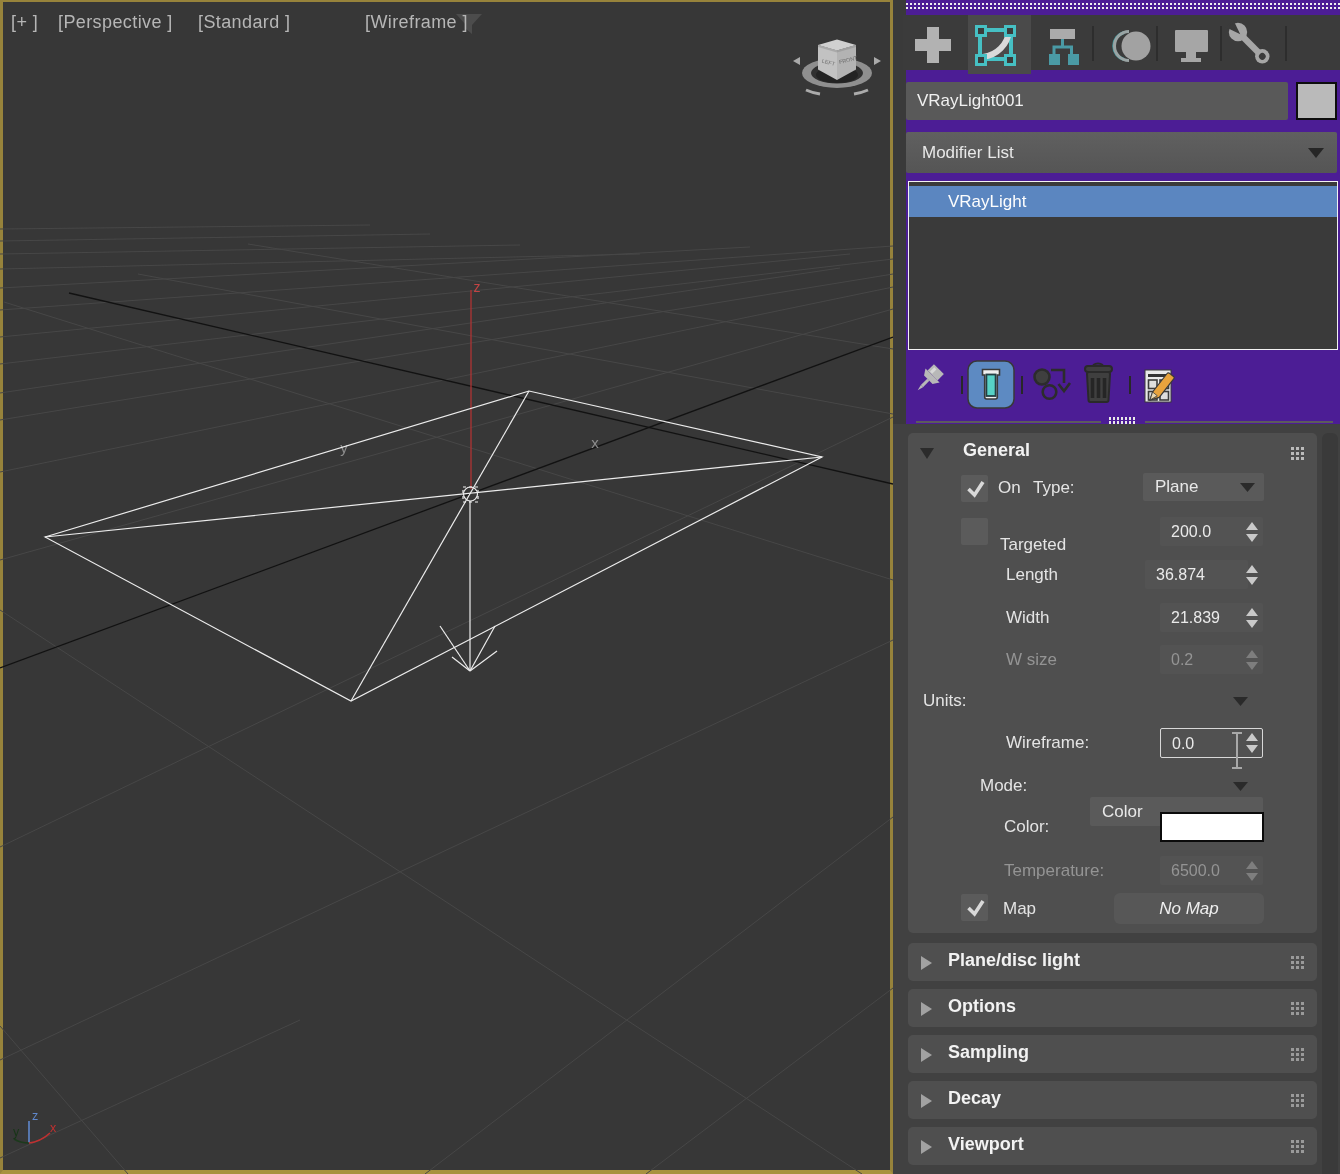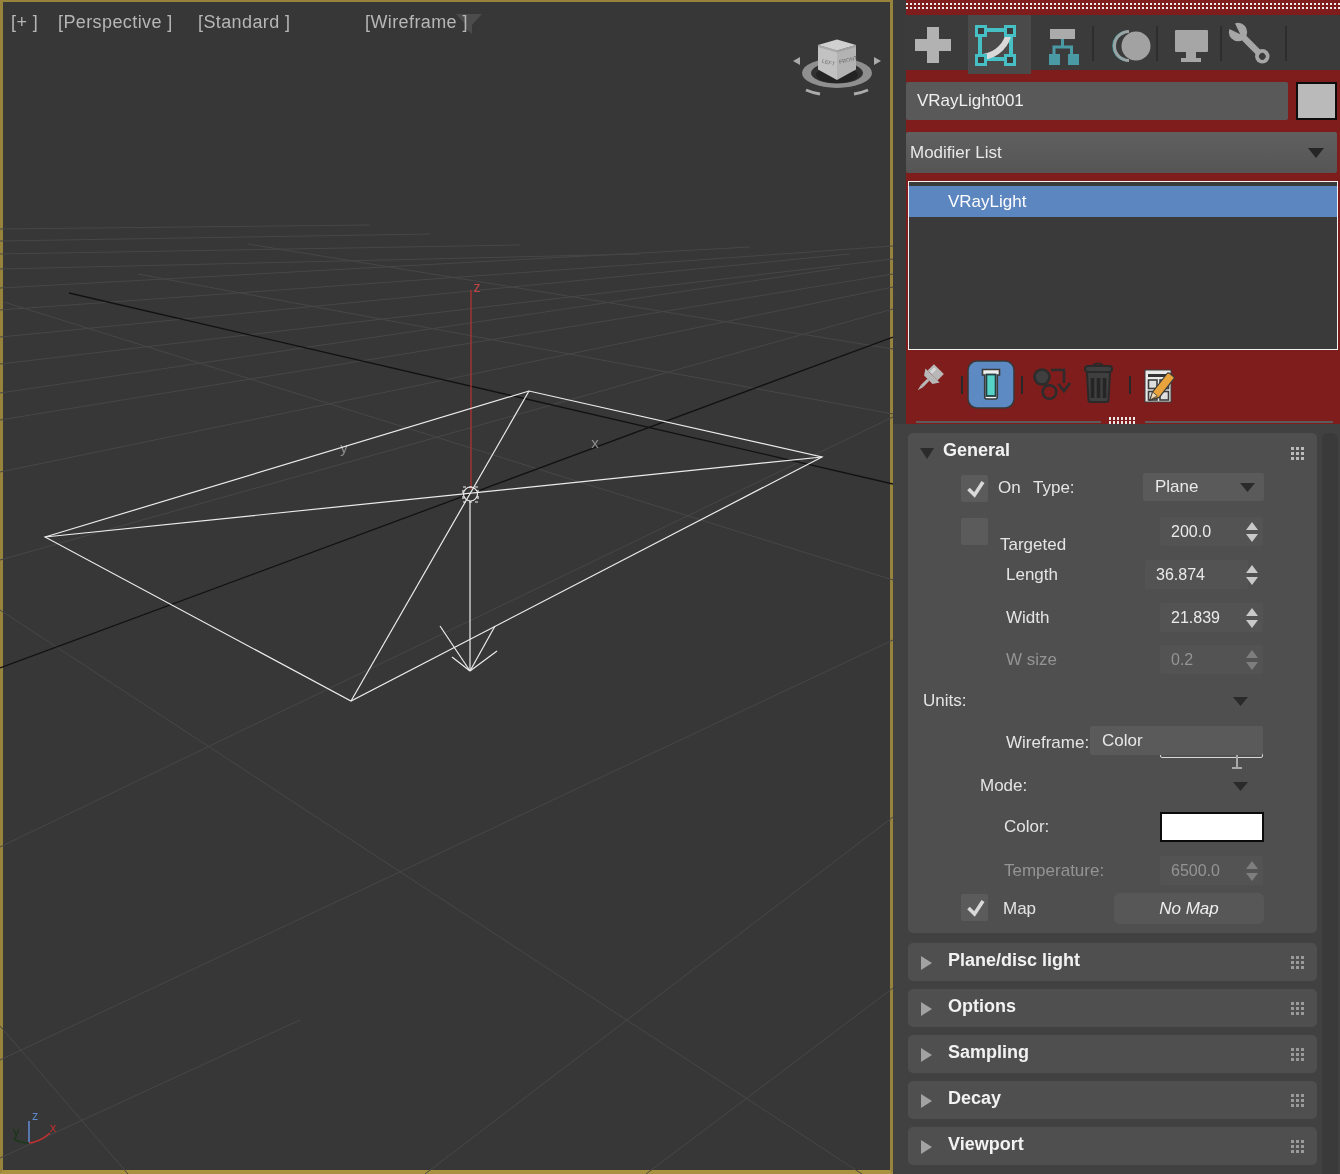--- a/index.html
+++ b/index.html
@@ -1,21 +1,21 @@
 <!DOCTYPE html>
 <html><head><meta charset="utf-8">
 <style>
 * { margin:0; padding:0; box-sizing:border-box; }
 html,body { width:1340px; height:1174px; background:#444444; overflow:hidden;
   font-family:"Liberation Sans", sans-serif; }
 #vp { position:absolute; left:0; top:0; width:893px; height:1174px;
   background:#373737; border:3px solid #97833b; border-top-width:2px; border-bottom-width:4px; border-bottom-color:#a8923f; }
 #vp svg { position:absolute; left:-3px; top:-2px; }
 .vpl { position:absolute; top:10px; color:#b6b6b6; font-size:18px; letter-spacing:0.4px; white-space:pre; }
-#panel { position:absolute; left:893px; top:0; width:447px; height:1174px; background:#7f1d1d; }
+#panel { position:absolute; left:893px; top:0; width:447px; height:1174px; background:#4c1d95; }
 .abs { position:absolute; }
 .lbl { position:absolute; color:#e4e4e4; font-size:17px; line-height:29px; text-align:left; }
 .dis { color:#949494 !important; }
 .field { position:absolute; background:#535353; border-radius:2px; color:#eaeaea;
   font-size:16px; line-height:29px; padding-left:11px; }
 .combo { position:absolute; background:#5a5a5a; border-radius:2px; color:#e8e8e8;
   font-size:17px; padding-left:12px; }
 .cb { position:absolute; width:27px; height:27px; background:#5b5b5b; border-radius:2px; }
 .roll { position:absolute; left:15px; width:409px; background:#4f4f4f; border-radius:5px; }
 .rtitle { position:absolute; left:55px; top:7px; color:#f2f2f2; font-size:18px; font-weight:bold; }
@@ -163,21 +163,21 @@
 <rect x="-13" y="-34" width="5" height="6" fill="#3b3b3b" transform="rotate(18)"></rect>
 <rect x="8" y="-34" width="5" height="6" fill="#3b3b3b" transform="rotate(-18)"></rect>
 </g>
 </svg>
 
 <div class="abs" style="left:13px; top:82px; width:382px; height:38px; background:#595959; border-radius:2px;
  color:#f0f0f0; font-size:17px; line-height:38px; padding-left:11px;">VRayLight001</div>
 <div class="abs" style="left:403px; top:82px; width:41px; height:38px; background:#bababa; border:2px solid #0d0d0d;"></div>
 
 <div class="abs" style="left:13px; top:132px; width:431px; height:41px; background:linear-gradient(#606060,#555555); border-radius:2px;
- color:#e8e8e8; font-size:17px; line-height:41px; padding-left:4px;">Modifier List</div>
+ color:#e8e8e8; font-size:17px; line-height:41px; padding-left:16px;">Modifier List</div>
 <svg class="abs" style="left:415px; top:148px;" width="16" height="10">
       <polygon points="0,0 16,0 8,10" fill="#262626"></polygon>
     </svg>
 
 <div class="abs" style="left:15px; top:181px; width:430px; height:169px; background:#3a3a3a; border:1px solid #f2f2f2;"></div>
 <div class="abs" style="left:16px; top:186px; width:428px; height:31px; background:#5b86c0; color:#fdfdfd; font-size:17px; line-height:31px; padding-left:39px;">VRayLight</div>
 
 <svg class="abs" style="left:0px; top:355px;" width="447" height="60" viewBox="0 0 447 60">
 <g stroke="#282828" stroke-width="2">
 <line x1="69" y1="21" x2="69" y2="39"></line>
@@ -239,21 +239,21 @@
  background:repeating-linear-gradient(90deg,#e8e8e8 0 2px,transparent 2px 4px);"></div>
 
 <div class="abs" style="left:0px; top:424px; width:447px; height:750px; background:#414141;"></div>
 
 <div class="abs" style="left:429px; top:433px; width:16px; height:741px; background:#3a3a3a; border-radius:6px 6px 0 0;"></div>
 
 <div class="roll" style="top:433px; height:500px;"></div>
 <svg class="abs" style="left:27px; top:448px;" width="14" height="11">
       <polygon points="0,0 14,0 7,11" fill="#2b2b2b"></polygon>
     </svg>
-<div class="rtitle" style="top:440px; left:50px; position:absolute;">General</div>
+<div class="rtitle" style="top:440px; left:70px; position:absolute;">General</div>
 <svg class="abs" style="left:398px; top:447px;" width="13" height="13">
 <g fill="#bbbbbb">
         <rect x="0" y="0" width="3" height="3"></rect>
         <rect x="5" y="0" width="3" height="3"></rect>
         <rect x="10" y="0" width="3" height="3"></rect>
 <rect x="0" y="5" width="3" height="3"></rect>
         <rect x="5" y="5" width="3" height="3"></rect>
         <rect x="10" y="5" width="3" height="3"></rect>
 <rect x="0" y="10" width="3" height="3"></rect>
         <rect x="5" y="10" width="3" height="3"></rect>
@@ -314,21 +314,21 @@
     </svg>
 <svg class="abs" style="left:336px; top:731px;" width="16" height="40">
 <g stroke="#a8a8a8" stroke-width="2">
         <line x1="3" y1="2" x2="13" y2="2"></line>
         <line x1="8" y1="2" x2="8" y2="36"></line>
         <line x1="3" y1="37" x2="13" y2="37"></line>
       </g>
     </svg>
 
 <div class="lbl" style="left:87px; top:771px; width:102px;">Mode:</div>
-<div class="combo" style="left:197px; top:726px; width:173px; height:29px; line-height:29px;">Color</div>
+<div class="combo" style="left:197px; top:797px; width:173px; height:29px; line-height:29px;">Color</div>
 <svg class="abs" style="left:340px; top:782px;" width="15" height="9">
       <polygon points="0,0 15,0 7.5,9" fill="#2a2a2a"></polygon>
     </svg>
 
 <div class="lbl" style="left:111px; top:812px; width:102px;">Color:</div>
 <div class="abs" style="left:267px; top:812px; width:104px; height:30px; background:#ffffff; border:2px solid #0b0b0b;"></div>
 
 <div class="lbl dis" style="left:111px; top:856px; width:102px;">Temperature:</div>
 <div class="field" style="left:267px; top:856px; width:103px; height:29px; color:#949494;">6500.0</div>
 <svg class="abs" style="left:352px; top:861px;" width="14" height="20">

